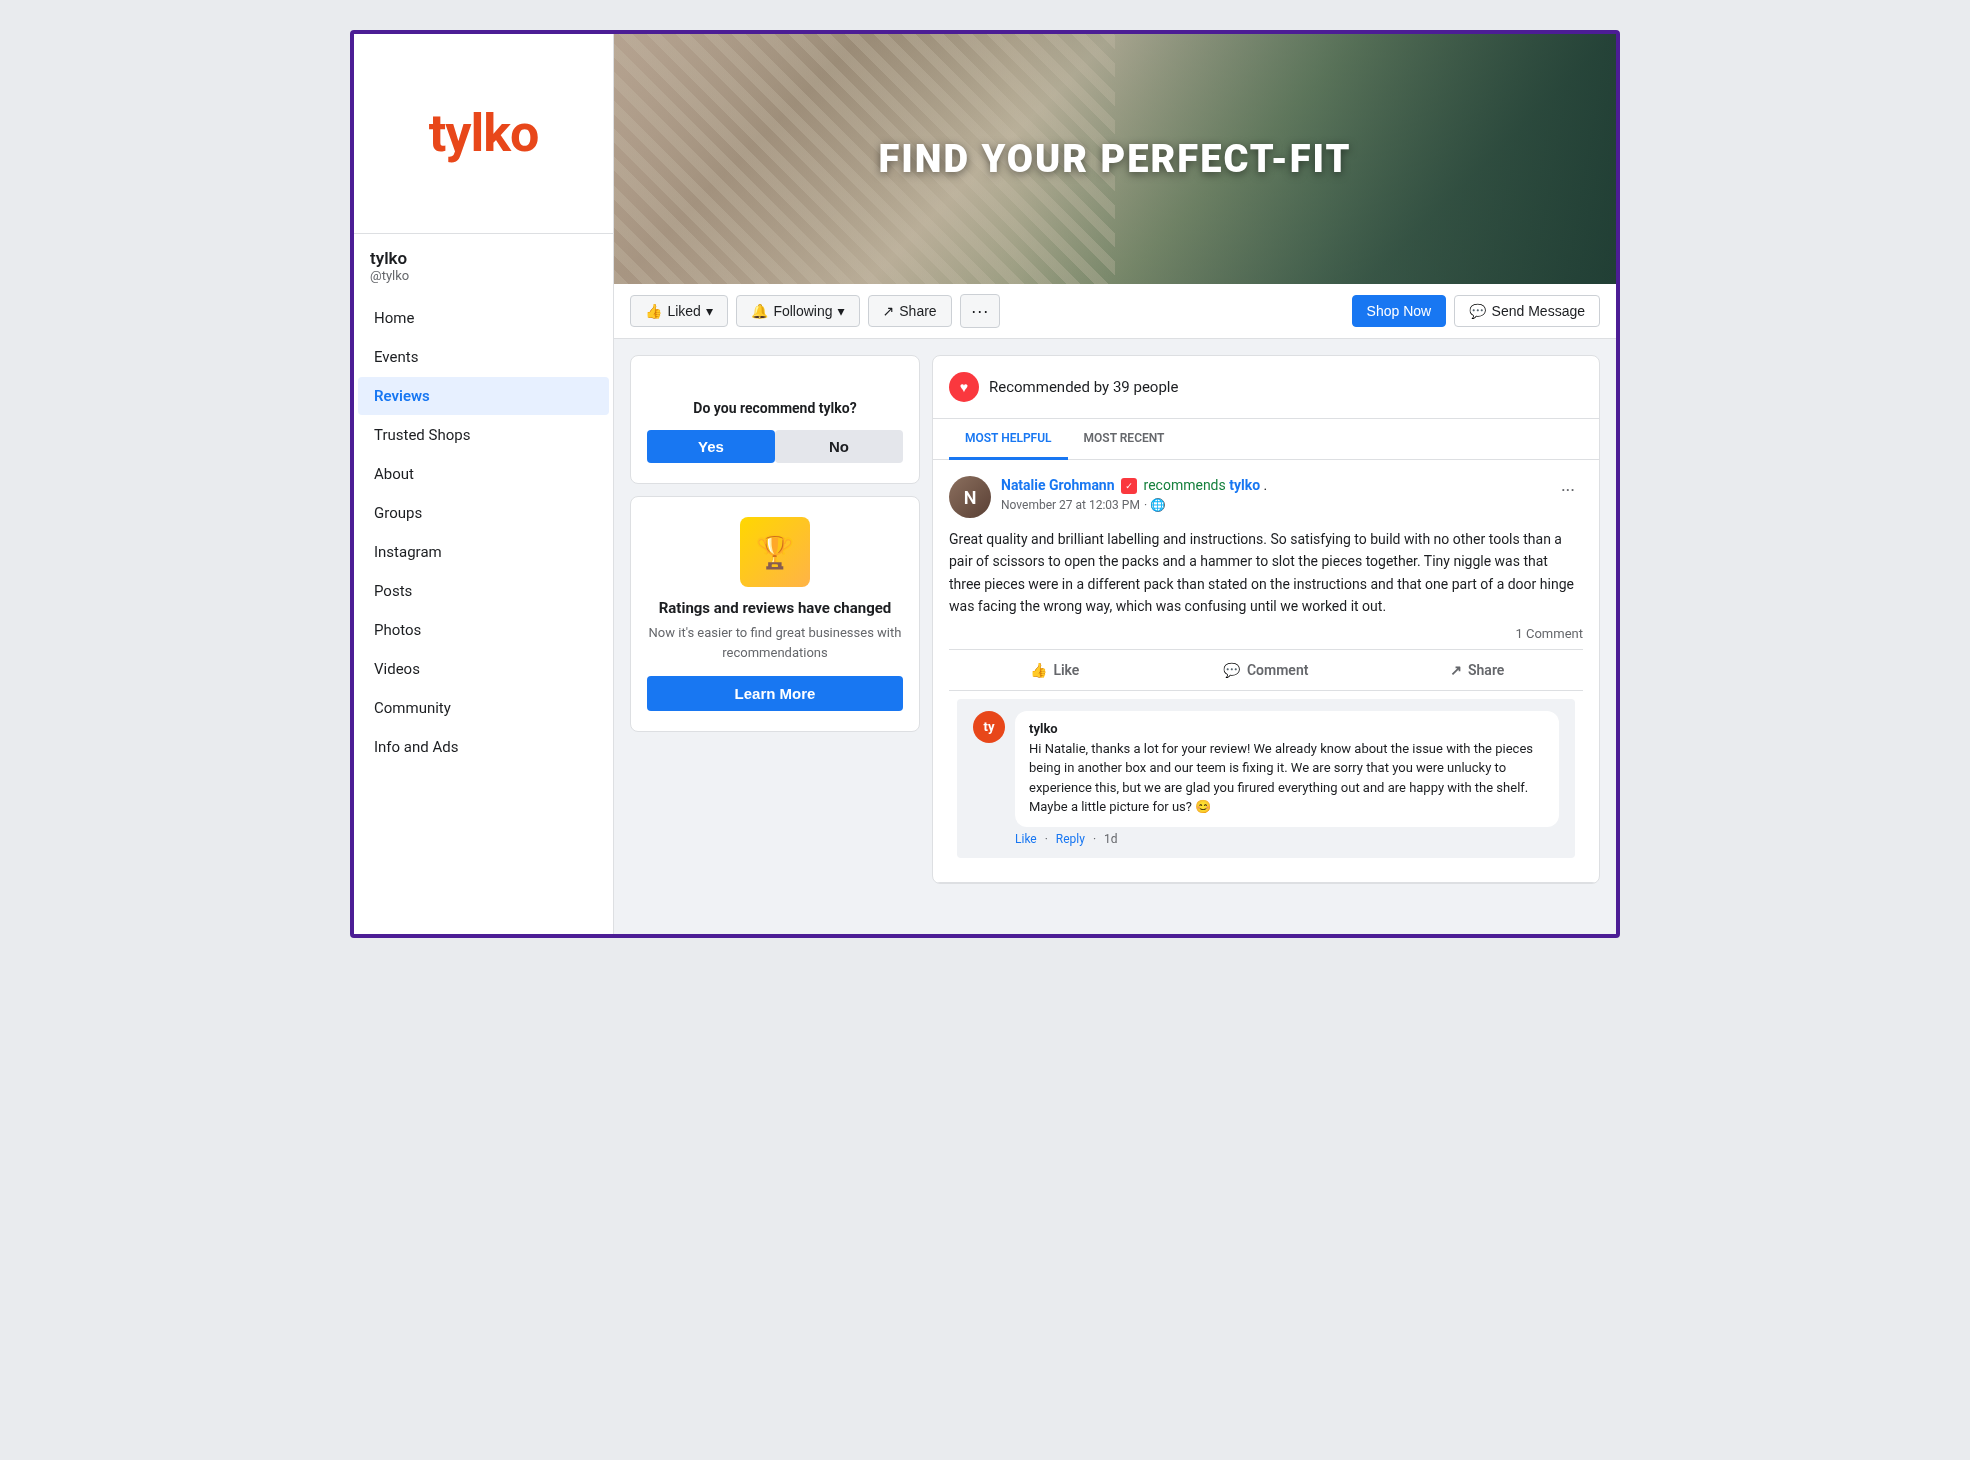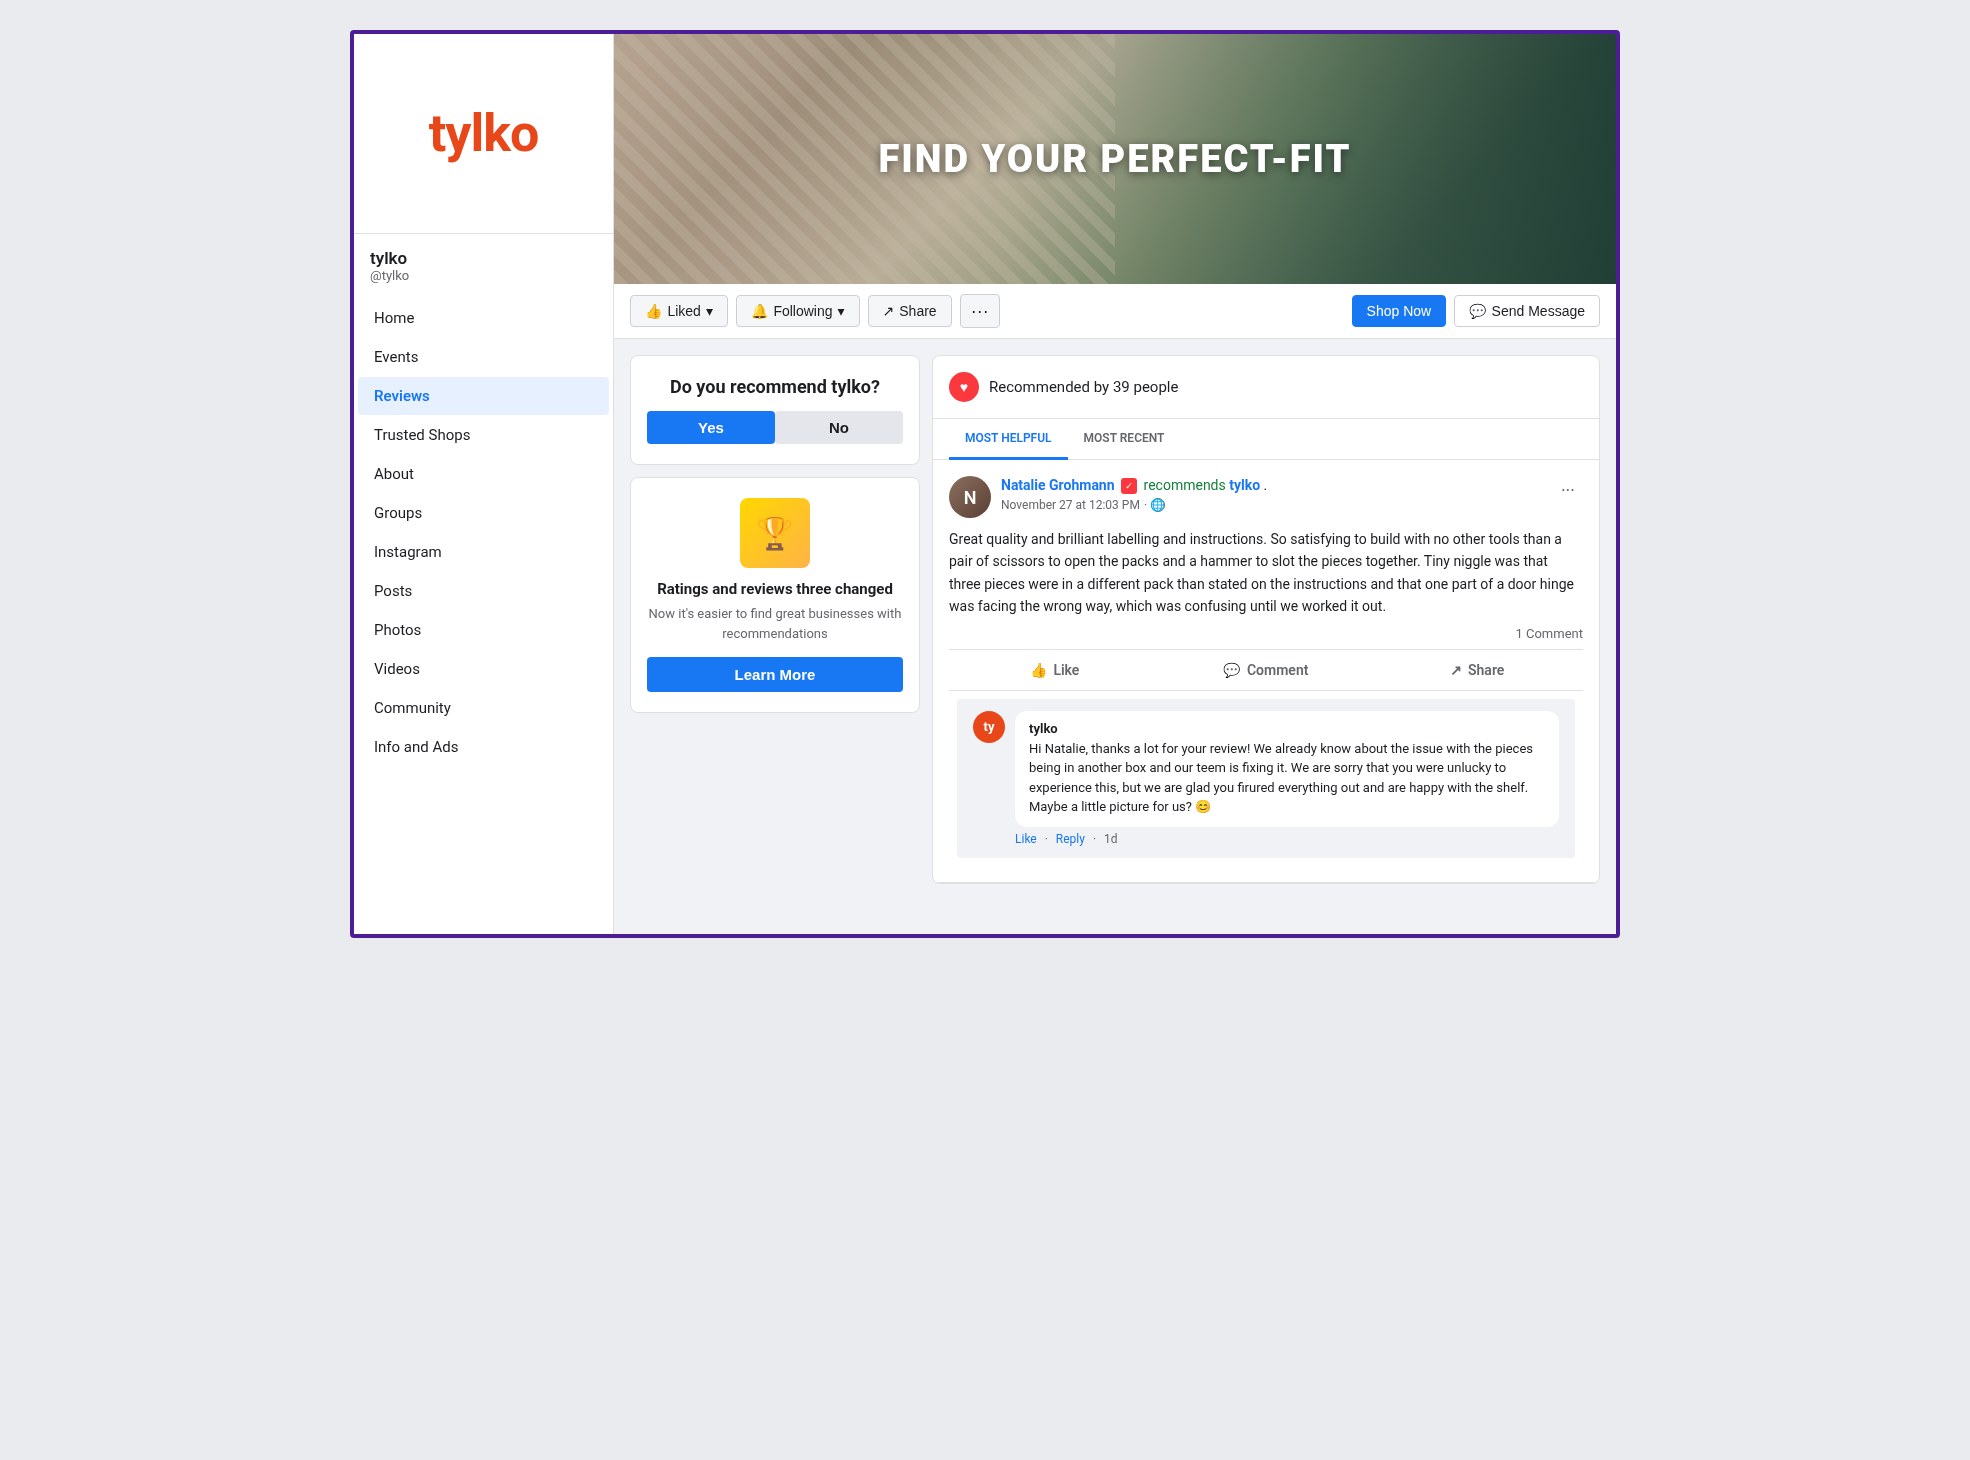--- a/index.html
+++ b/index.html
@@ -198,23 +198,24 @@
       color: #65676b;
     }
     .recommend-card {
       background: #fff;
       border-radius: 8px;
       border: 1px solid #dddfe2;
       padding: 20px 16px;
       text-align: center;
     }
     .recommend-title {
-      font-size: 18px;
+      font-size: 14px;
       font-weight: 700;
       margin-bottom: 14px;
+      margin-top: 24px;
     }
     .recommend-btns {
       display: flex;
       gap: 0;
       justify-content: center;
     }
     .rec-btn {
       flex: 1;
       padding: 8px 16px;
       border-radius: 4px;
@@ -565,21 +566,21 @@
             <div class="recommend-btns">
               <button class="rec-btn yes">Yes</button>
               <button class="rec-btn no">No</button>
             </div>
           </div>
 
           <div class="info-card">
             <div class="info-card-img">
               <span>🏆</span>
             </div>
-            <div class="info-card-title">Ratings and reviews three changed</div>
+            <div class="info-card-title">Ratings and reviews have changed</div>
             <div class="info-card-sub">Now it's easier to find great businesses with recommendations</div>
             <button class="learn-more-btn">Learn More</button>
           </div>
 
         </div>
 
         <div class="reviews-right">
 
           <div class="reviews-right-header">
             <div class="recommend-icon">

